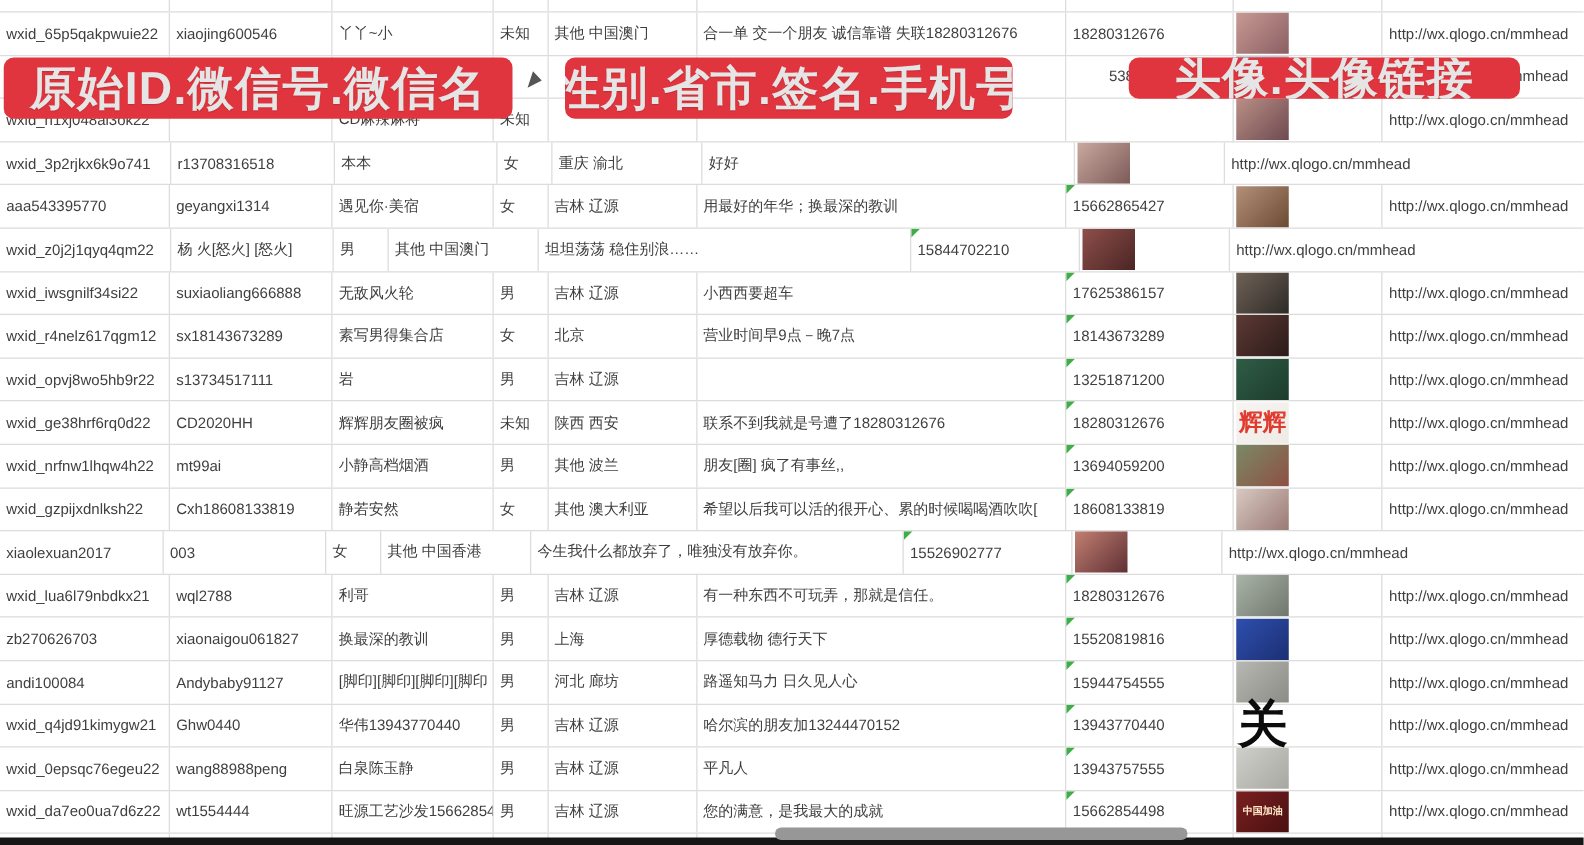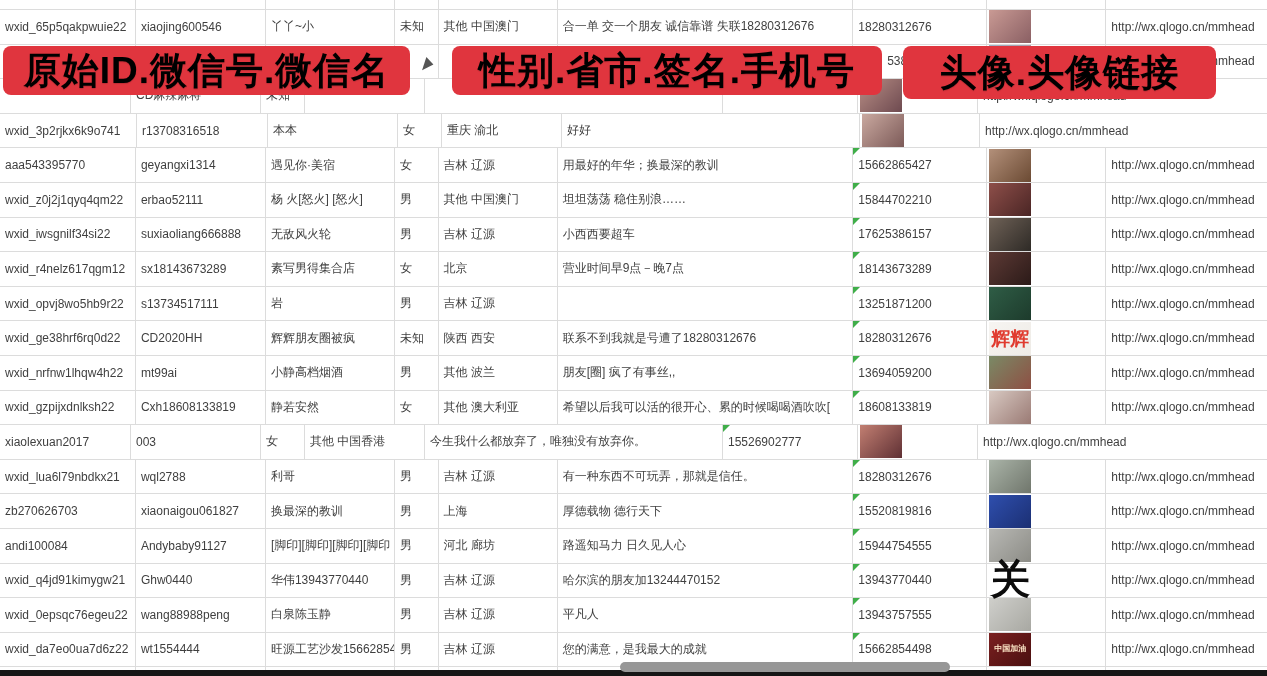--- a/index.html
+++ b/index.html
@@ -21,26 +21,26 @@
   .c4{width:120px}.c5{width:298px}.c6{width:135px}
   .c7{width:120px;padding-left:2px}
   .c8{width:162px;border-right:none}
   .phone-pad{padding-left:34px}
   .ov{overflow:visible;z-index:2}
   .mark{position:absolute;top:0;left:0;width:0;height:0;
     border-top:7px solid #3fae49;border-right:7px solid transparent}
   .avatar{width:42px;height:33px;display:flex;align-items:center;justify-content:center;
     font-weight:bold;text-align:center;line-height:1}
   
-  .banner{position:absolute;color:#000000;font-weight:700;font-size:37px;
+  .banner{position:absolute;color:#e5e5e5;font-weight:700;font-size:37px;
     border-radius:8px;display:flex;align-items:center;justify-content:center;
     letter-spacing:1px;z-index:5;text-shadow:0 1px 1px rgba(0,0,0,.15);white-space:nowrap;overflow:hidden}
   .b1{left:3px;top:46px;width:407px;height:49px}
-  .b2{left:452px;top:46px;width:430px;height:49px}
-  .b3{left:903px;top:46px;width:313px;height:53px}
+  .b2{left:452px;top:46px;width:358px;height:49px}
+  .b3{left:903px;top:46px;width:313px;height:33px}
   
   .cursor{position:absolute;left:424px;top:58px;width:0;height:0;z-index:6;
     border-left:9px solid #555;border-top:5px solid transparent;border-bottom:9px solid transparent;
     transform:rotate(18deg)}
   .bottom-bar{position:absolute;left:0;bottom:0;width:1267px;height:6px;background:#161616;z-index:7}
   .pill{position:absolute;left:620px;bottom:4px;width:330px;height:10px;background:#979797;
     border-radius:5px;z-index:8}
 </style>
 </head>
 <body>
@@ -77,20 +77,21 @@
       <div class="cell c3"></div>
       <div class="cell c4"></div>
       <div class="cell c5"></div>
       <div class="cell c6 phone-pad">5386</div>
       <div class="cell c7">
         <div class="avatar" style="background: linear-gradient(135deg, rgb(157, 179, 200), rgb(181, 138, 142));"></div>
       </div>
       <div class="cell c8">http://wx.qlogo.cn/mmhead</div>
     </div>
     <div class="row ">
+      <div class="cell c0">wxid_h1xj048al3ok22</div>
       <div class="cell c1"></div>
       <div class="cell c2">CD麻辣麻将</div>
       <div class="cell c3">未知</div>
       <div class="cell c4"></div>
       <div class="cell c5"></div>
       <div class="cell c6"></div>
       <div class="cell c7">
         <div class="avatar" style="background: linear-gradient(135deg, rgb(185, 143, 134), rgb(110, 74, 80));"></div>
       </div>
       <div class="cell c8">http://wx.qlogo.cn/mmhead</div>
@@ -115,21 +116,20 @@
       <div class="cell c4">吉林 辽源</div>
       <div class="cell c5">用最好的年华；换最深的教训</div>
       <div class="cell c6"><span class="mark"></span>15662865427</div>
       <div class="cell c7">
         <div class="avatar" style="background: linear-gradient(135deg, rgb(179, 144, 122), rgb(107, 74, 51));"></div>
       </div>
       <div class="cell c8">http://wx.qlogo.cn/mmhead</div>
     </div>
     <div class="row ">
       <div class="cell c0">wxid_z0j2j1qyq4qm22</div>
-      <div class="cell c1">erbao52111</div>
       <div class="cell c2">杨 火[怒火] [怒火]</div>
       <div class="cell c3">男</div>
       <div class="cell c4">其他 中国澳门</div>
       <div class="cell c5">坦坦荡荡 稳住别浪……</div>
       <div class="cell c6"><span class="mark"></span>15844702210</div>
       <div class="cell c7">
         <div class="avatar" style="background: linear-gradient(135deg, rgb(142, 79, 74), rgb(74, 37, 36));"></div>
       </div>
       <div class="cell c8">http://wx.qlogo.cn/mmhead</div>
     </div>

